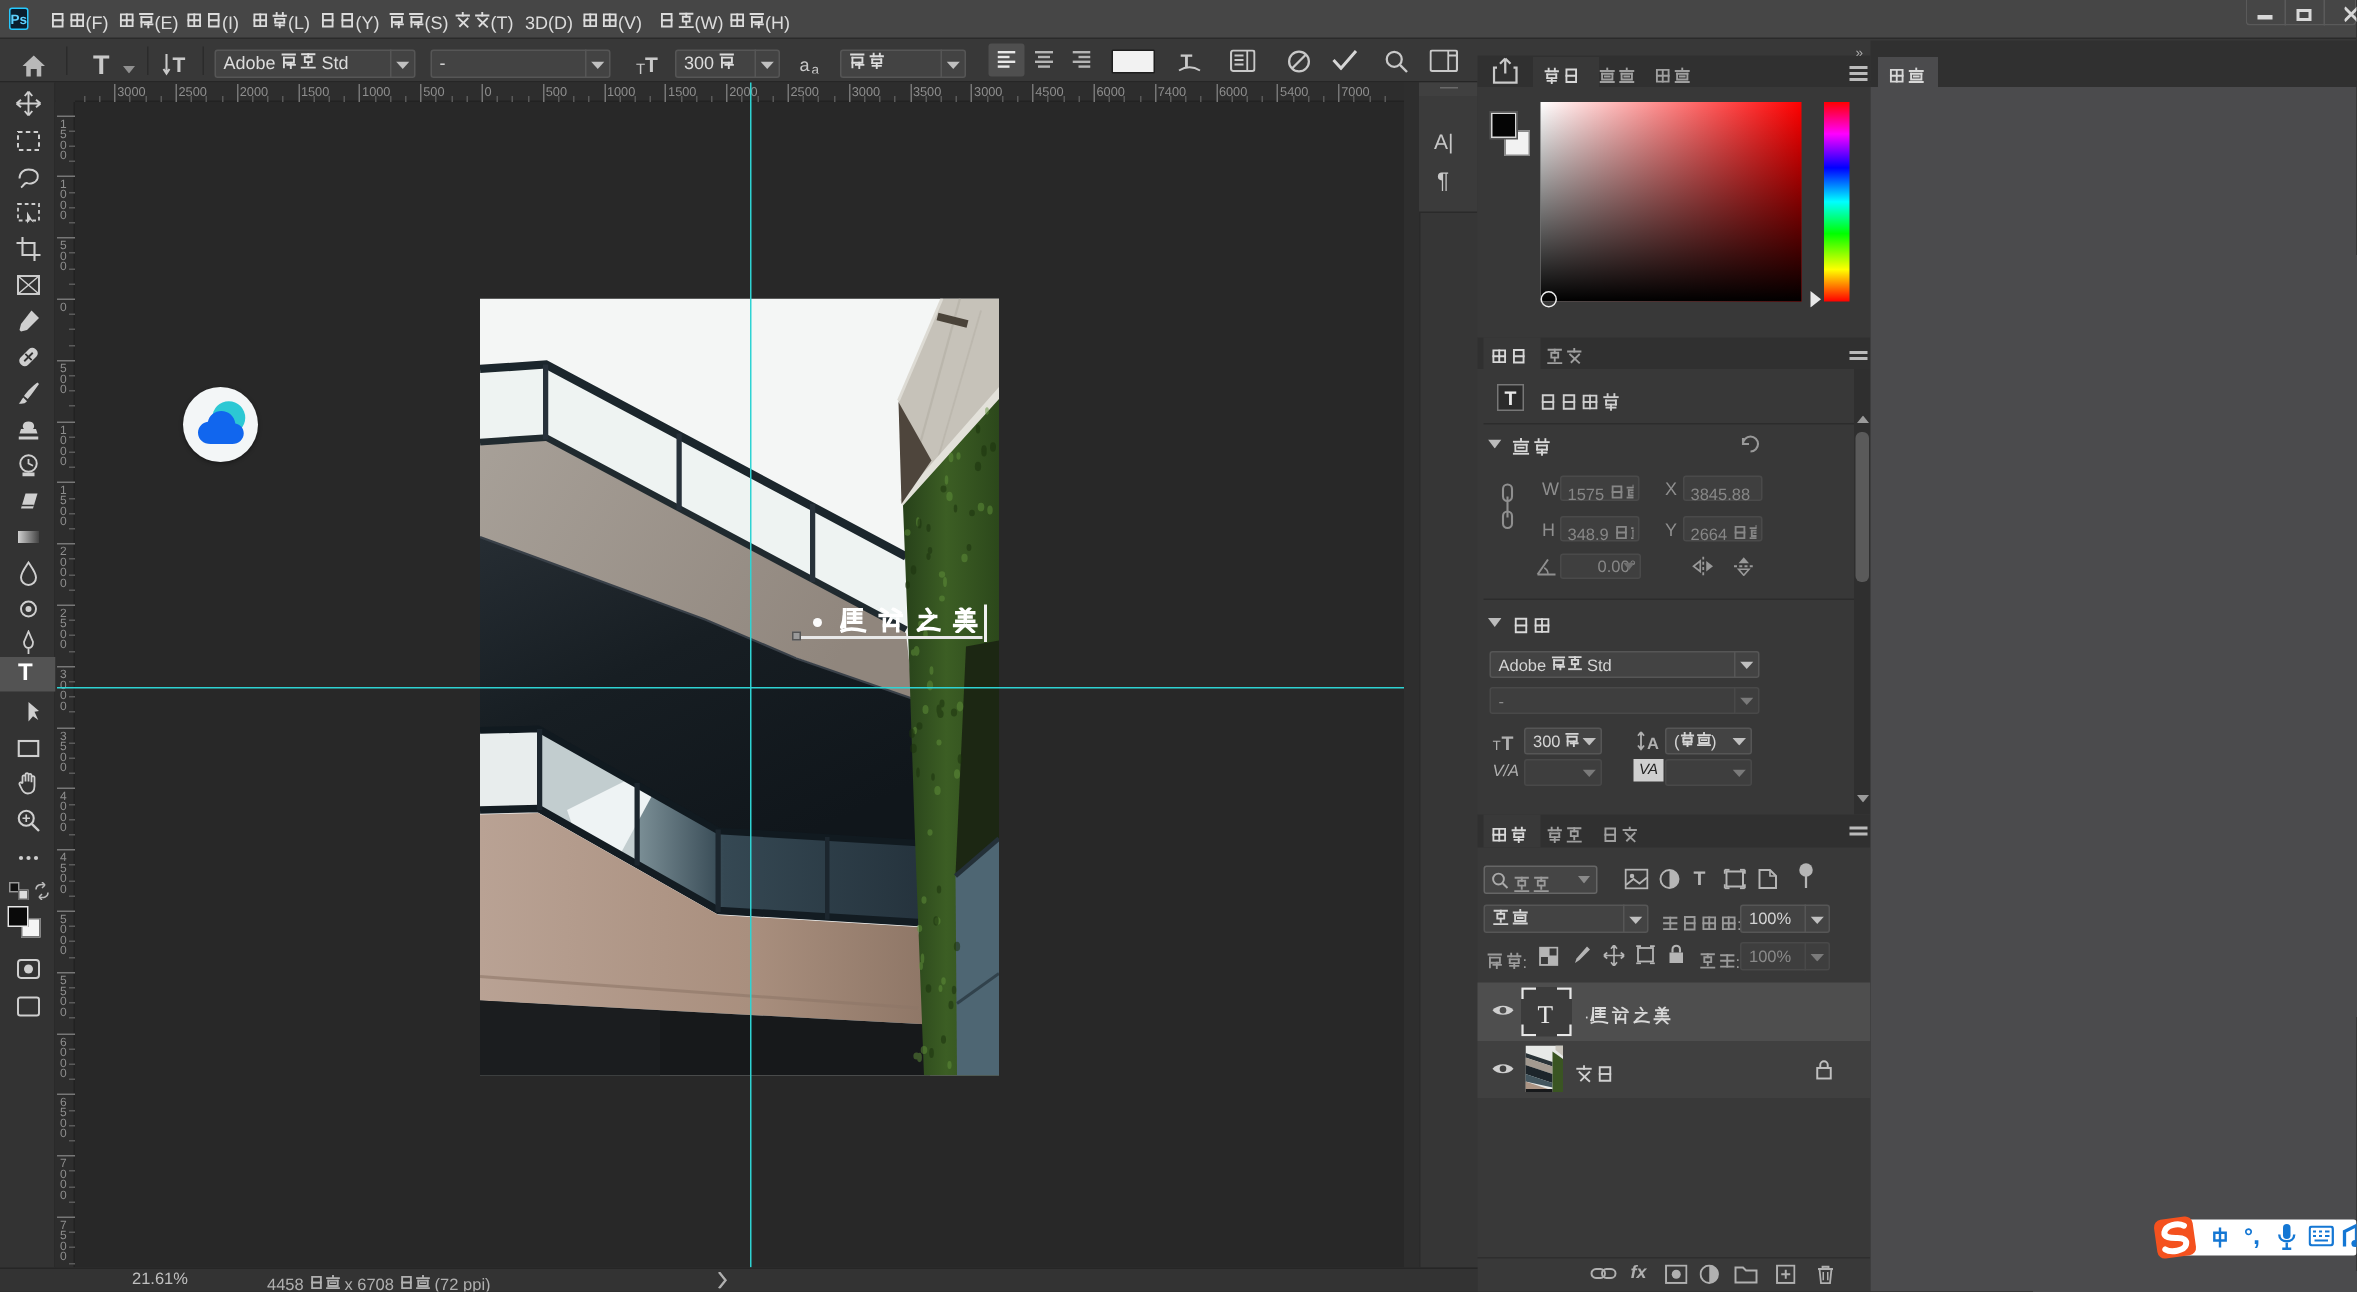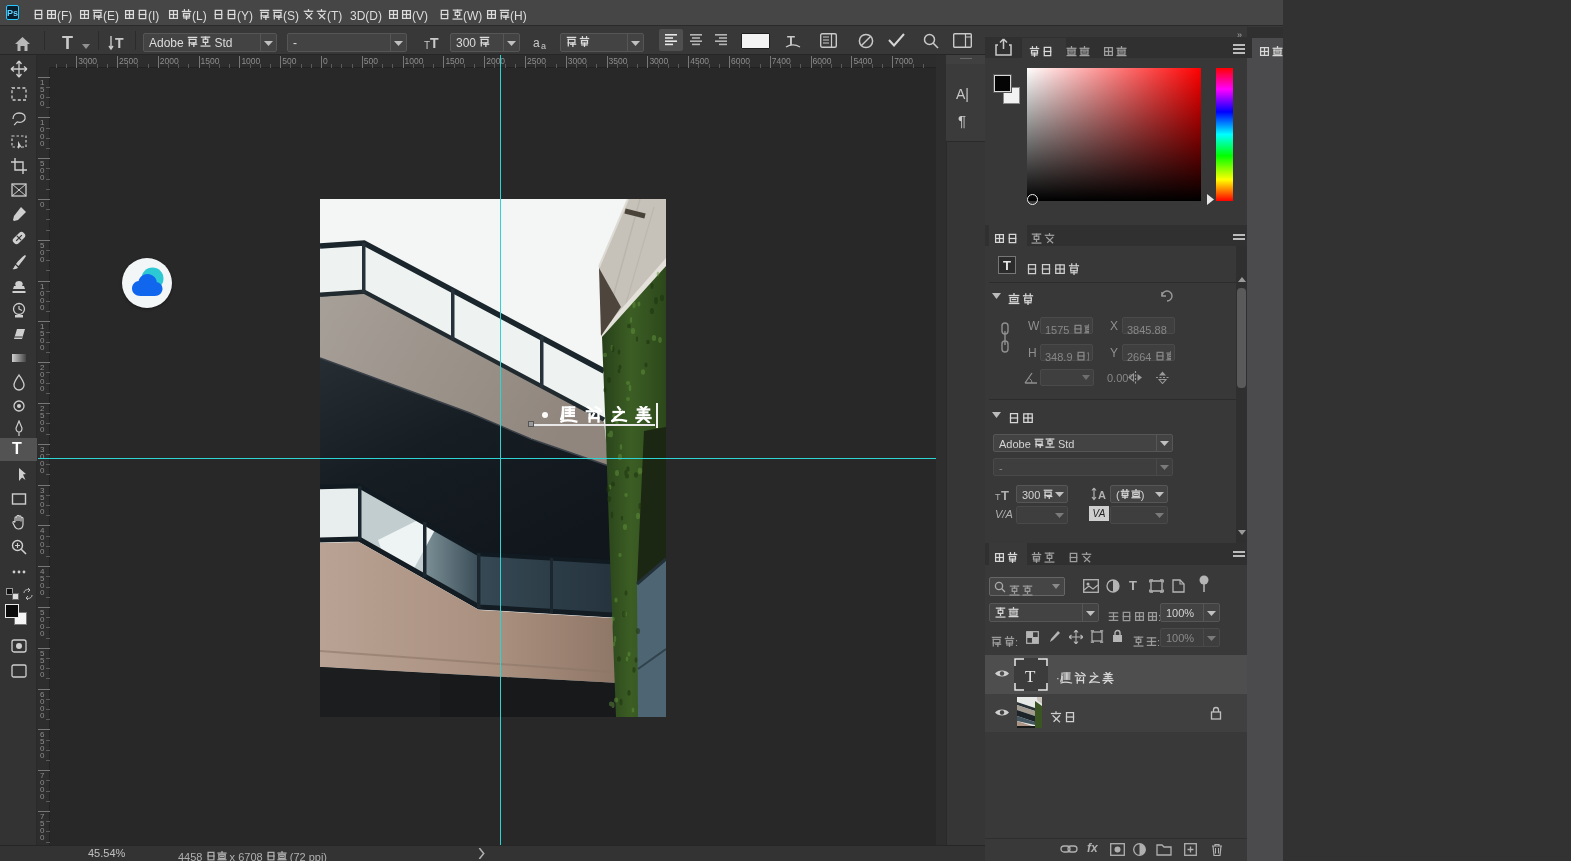--- a/index.html
+++ b/index.html
@@ -1,16 +1,16 @@
 <!DOCTYPE html>
 <html><head><meta charset="utf-8"><style>
 *{margin:0;padding:0;box-sizing:border-box}
 html,body{width:1571px;height:861px;overflow:hidden;background:#323232;
  font-family:"Liberation Sans",sans-serif;-webkit-font-smoothing:antialiased}
-#root{position:absolute;left:0;top:0;width:1283px;height:861px;overflow:hidden}
+#root{position:absolute;left:0;top:0;width:1571px;height:861px;overflow:hidden}
 .a{position:absolute}
 .fld{position:absolute;background:#454545;border:1px solid #666;border-radius:2px;
  color:#d8d8d8;font-size:12px;line-height:1}
 .fldd{position:absolute;background:#3f3f3f;border:1px solid #4a4a4a;border-radius:2px;color:#8a8a8a}
 .lbl{position:absolute;color:#b7b7b7;font-size:12px;white-space:nowrap}
 .tick{position:absolute;background:#8d8d8d}
 .num{position:absolute;color:#8e8e8e;font-size:8.5px}
 svg{display:block}
 </style></head><body>
 <div id="root">
@@ -1025,21 +1025,21 @@
 <svg class="a" style="left:1000px;top:322px" width="10" height="32" viewBox="0 0 10 32">
 <rect x="2" y="1" width="6" height="11" rx="3" fill="none" stroke="#8f8f8f" stroke-width="1.4"></rect>
 <rect x="2" y="19" width="6" height="11" rx="3" fill="none" stroke="#8f8f8f" stroke-width="1.4"></rect>
 <path d="M5 9 V23" stroke="#8f8f8f" stroke-width="1.4"></path>
     </svg>
 <svg class="a" style="left:1024px;top:372px" width="14" height="12" viewBox="0 0 14 12">
 <path d="M1 11 L8 1 M1 11 H13" stroke="#8f8f8f" stroke-width="1.3" fill="none"></path>
       <path d="M8 11 A5 5 0 0 0 5.5 6.5" stroke="#8f8f8f" stroke-width="1" fill="none"></path>
     </svg>
 <div class="fldd" style="left:1040px;top:369px;width:54px;height:17px"></div>
-<div class="a" style="left:1107px;top:372px;color:#878787;font-size:11px">0.00°</div>
+<div class="a" style="left:1065px;top:372px;color:#878787;font-size:11px">0.00°</div>
 <svg class="a" style="left:1082px;top:375px" width="8" height="5" viewBox="0 0 8 5">
       <path d="M0 0 L4 5 L8 0" fill="#6e6e6e"></path>
     </svg>
 <svg class="a" style="left:1128px;top:371px" width="15" height="13" viewBox="0 0 15 13">
 <path d="M7.5 0 V13" stroke="#999" stroke-width="1.2" stroke-dasharray="2 1.5"></path>
 <path d="M5.5 3 L1 6.5 L5.5 10 Z" fill="none" stroke="#999" stroke-width="1.1"></path>
 <path d="M9.5 3 L14 6.5 L9.5 10 Z" fill="#999"></path>
     </svg>
 <svg class="a" style="left:1156px;top:371px" width="13" height="13" viewBox="0 0 13 13">
 <path d="M0 6.5 H13" stroke="#999" stroke-width="1.2" stroke-dasharray="2 1.5"></path>
@@ -1484,21 +1484,21 @@
         <g transform="translate(13,0) scale(0.11458333333333333)">
           <path d="M48 4 V16"></path>
           <path d="M10 20 H86"></path>
           <path d="M18 36 H78"></path>
           <path d="M18 36 V70 H78 V36"></path>
           <path d="M34 52 H62"></path>
           <path d="M10 84 H86"></path>
         </g>
       </svg></div>
 <div class="a" style="left:0;top:845px;width:985px;height:16px;background:#333333;border-top:1px solid #262626"></div>
-<div class="a" style="left:88px;top:847px;color:#c0c0c0;font-size:11px">45.54%</div>
+<div class="a" style="left:88px;top:847px;color:#c0c0c0;font-size:11px">21.61%</div>
 <div class="a" style="left:178px;top:847px;white-space:nowrap"><span style="color:#b0b0b0;font-size:11px">4458 </span><svg width="21" height="10" viewBox="0 0 21 10" style="display:inline-block;vertical-align:middle;position:relative;top:-1px" fill="none" stroke="#b0b0b0" stroke-width="12.00" stroke-linecap="square">
         <g transform="translate(0,0) scale(0.10416666666666667)">
           <path d="M20 12 H76 V84 H20 Z"></path>
           <path d="M20 48 H76"></path>
         </g>
         <g transform="translate(11,0) scale(0.10416666666666667)">
           <path d="M48 4 V16"></path>
           <path d="M10 20 H86"></path>
           <path d="M18 36 H78"></path>
           <path d="M18 36 V70 H78 V36"></path>

